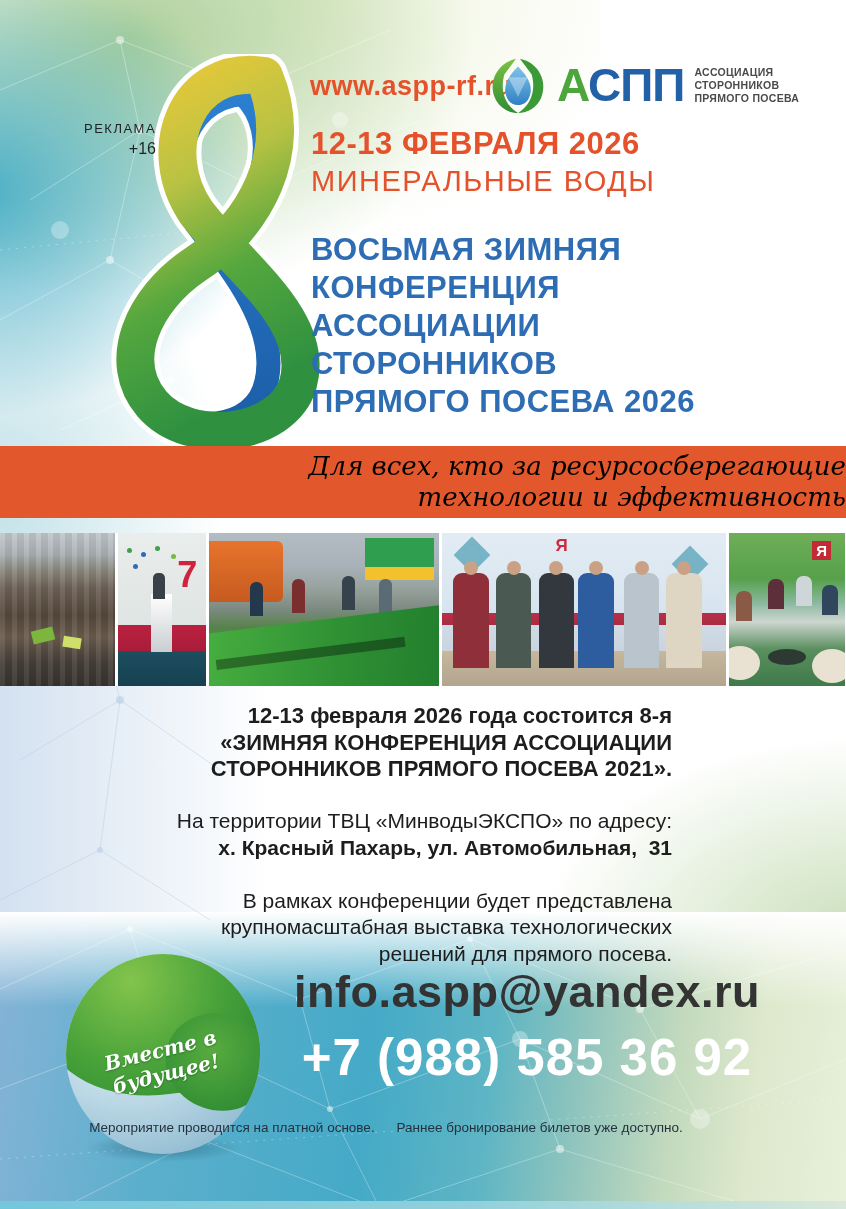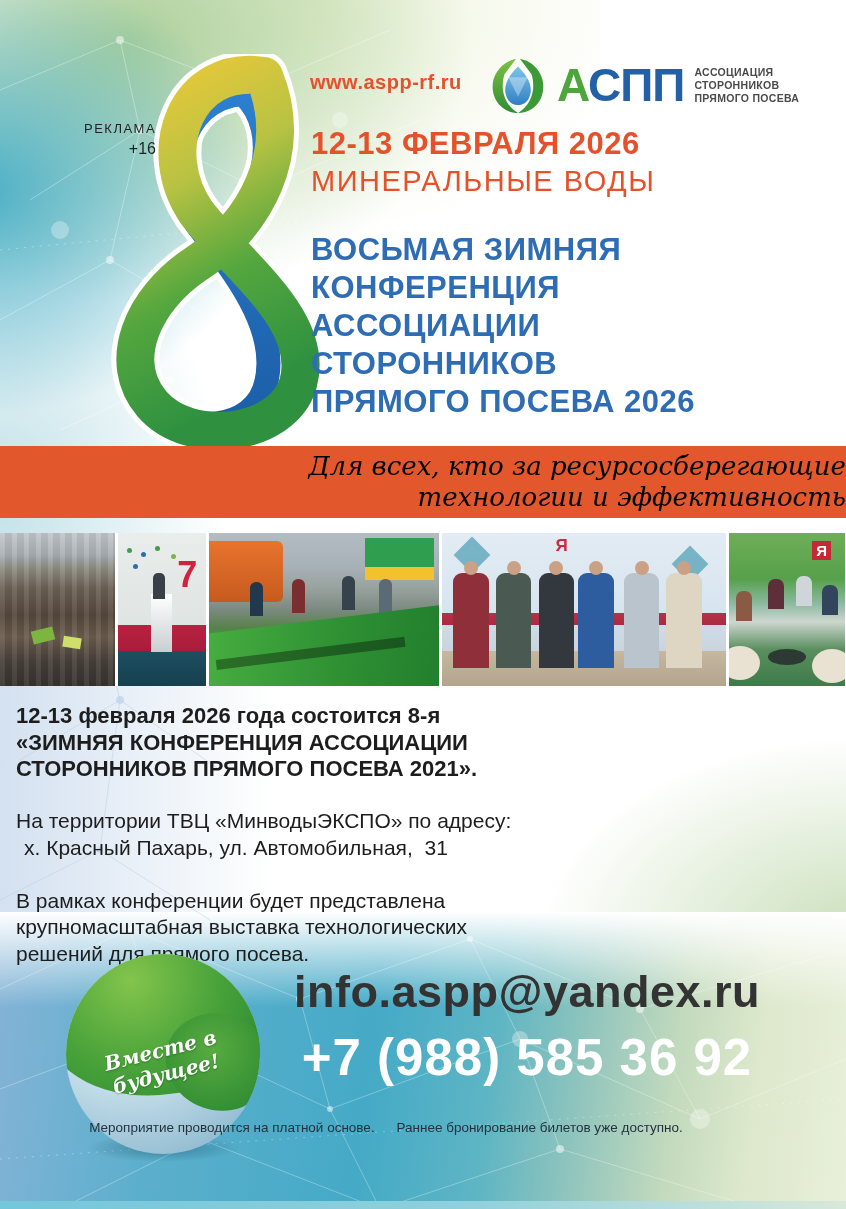--- a/index.html
+++ b/index.html
@@ -21,21 +21,21 @@
   .bg-bottom{left:0;right:0;top:912px;bottom:0;
     background:linear-gradient(97deg,#86b3d7 0%,#5bafcc 20%,#45aac7 44%,#5eb5c4 58%,#8fc4bd 68%,
                #c3dabd 79%,#dde8cc 88%,#e8f0da 100%);}
   .bg-bottom::before{content:"";position:absolute;left:0;right:0;top:0;height:95px;
     background:linear-gradient(180deg,#ffffff, rgba(255,255,255,0));}
   .bg-strip{left:0;right:0;bottom:0;height:8px;
     background:linear-gradient(90deg,#74c6da,#8fd0dc 55%,#d9e8da);}
   .net{pointer-events:none;}
 
   
-  .website{left:310px;top:71px;font-size:20px;font-weight:bold;color:#E4512B;letter-spacing:.5px;}
+  .website{left:310px;top:71px;font-size:27px;font-weight:bold;color:#E4512B;letter-spacing:.5px;}
   .logo{left:487px;top:54px;display:flex;align-items:flex-start;}
   .logo-abbr{font-size:46px;font-weight:bold;letter-spacing:-1px;line-height:62px;margin-left:8px;}
   .logo-abbr .g{color:#4da53c;} .logo-abbr .b{color:#2261A7;}
   .logo-org{margin-left:10px;margin-top:12px;font-size:10.5px;line-height:13px;font-weight:bold;
             color:#4a4a4a;letter-spacing:.3px;}
   .ad{left:84px;top:121px;width:72px;text-align:right;color:#1e2226;}
   .ad .l1{font-size:13px;letter-spacing:1.5px;font-weight:500;}
   .ad .l2{font-size:16px;margin-top:4px;font-weight:500;}
 
   
@@ -97,25 +97,25 @@
   .ph5 .letter{position:absolute;right:12%;top:5%;font-size:15px;font-weight:800;color:#ffffff;
        background:#c22b35;padding:1px 4px;}
   .ph5 .chair{position:absolute;width:40px;height:34px;border-radius:50%;background:#e9e2d2;}
   .ph5 .c1{left:-8%;bottom:4%;} .ph5 .c2{right:-6%;bottom:2%;}
   .ph5 .table{position:absolute;left:34%;bottom:14%;width:38px;height:16px;border-radius:50%;background:#2c3a33;}
   .ph5 .p{position:absolute;width:16px;height:30px;border-radius:7px 7px 0 0;}
   .ph5 .r1{left:6%;top:38%;background:#8a5a45;} .ph5 .r2{left:34%;top:30%;background:#5d2f3a;}
   .ph5 .r3{left:58%;top:28%;background:#cfd6da;} .ph5 .r4{left:80%;top:34%;background:#31455c;}
 
   
-  .bodytext{left:16px;top:703px;width:672px;text-align:left;color:#1d1d1d;}
+  .bodytext{left:0;top:703px;width:672px;text-align:right;color:#1d1d1d;}
   .bt1 div{font-size:22px;font-weight:bold;line-height:26.5px;}
   .bt2{margin-top:25px;}
   .bt2 .r{font-size:21px;line-height:26px;}
-  .bt2 .b{font-size:21px;font-weight:normal;line-height:27px;white-space:pre-wrap;padding-left:8px;}
+  .bt2 .b{font-size:21px;font-weight:bold;line-height:27px;white-space:pre-wrap;padding-left:8px;}
   .bt3{margin-top:27px;}
   .bt3 div{font-size:21px;line-height:26.5px;}
 
   
   .globe{left:66px;top:954px;width:194px;height:200px;}
   .globe-shadow{position:absolute;left:10%;bottom:-8px;width:80%;height:28px;border-radius:50%;
       background:radial-gradient(ellipse, rgba(15,55,75,.38), rgba(15,55,75,0) 70%);}
   .globe-ball{position:absolute;inset:0;border-radius:50%;overflow:hidden;
       background:radial-gradient(circle at 32% 22%, #dff0f8 0%, #c3dde9 45%, #9cc3d6 75%, #7fa9c2 100%);}
   .globe-grass{position:absolute;left:-12%;top:-14%;width:125%;height:84%;border-radius:48%;

